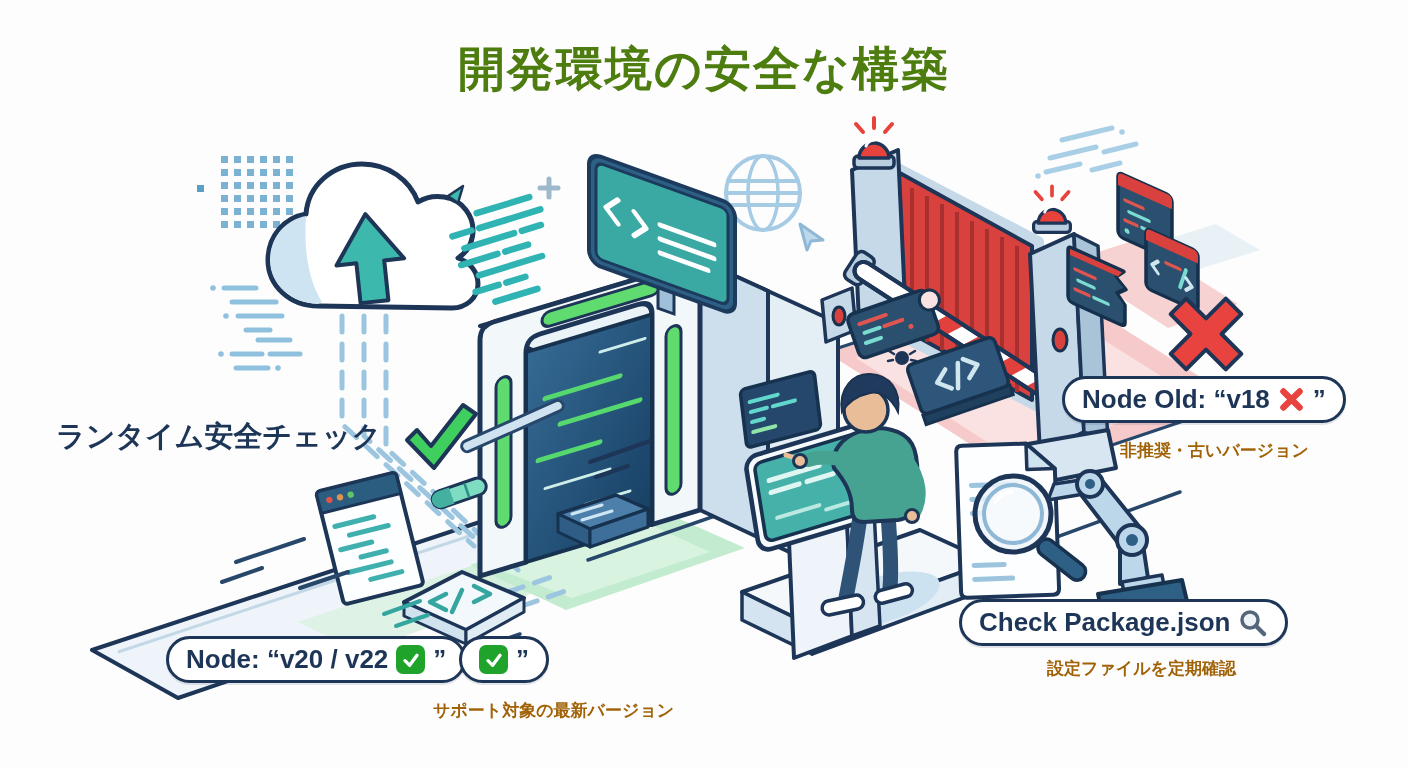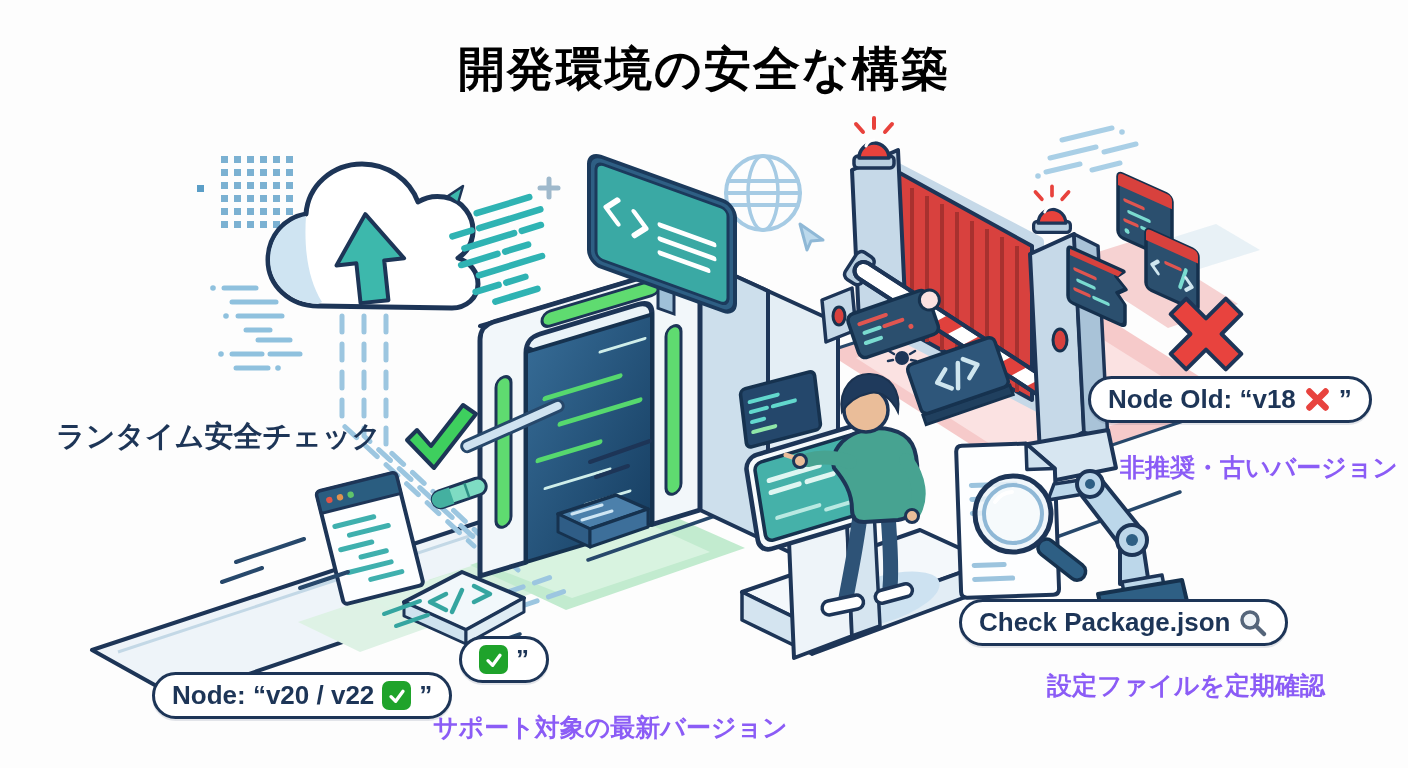--- a/index.html
+++ b/index.html
@@ -1,27 +1,27 @@
 <!DOCTYPE html>
 <html><head>
 <meta charset="utf-8">
 <style>
   html,body{margin:0;padding:0;background:#e9e9e9;}
   .stage{position:relative;width:1408px;height:768px;background:#fdfdfd;overflow:hidden;
          font-family:"Liberation Sans","DejaVu Sans",sans-serif;color:#1d3557;}
   .stage svg.scene{position:absolute;left:0;top:0;}
   h1.title{position:absolute;left:0;right:0;top:38px;margin:0;text-align:center;
-           font-size:47px;font-weight:800;letter-spacing:2px;color:#000000;}
+           font-size:47px;font-weight:800;letter-spacing:2px;color:#4d7c0f;}
   .side-label{position:absolute;left:56px;top:400px;display:flex;align-items:center;gap:16px;
               font-size:29px;font-weight:800;color:#1d3557;white-space:nowrap;}
   .pill{position:absolute;display:flex;align-items:center;gap:8px;background:#ffffff;
         border:3.5px solid #1d3557;border-radius:26px;padding:5px 17px;
         font-size:26px;font-weight:800;color:#1d3557;white-space:nowrap;
         box-shadow:0 2px 0 rgba(29,53,87,.12);}
-  .caption{position:absolute;font-size:25px;font-weight:800;color:#8b5cf6;white-space:nowrap;margin-top:12px;}
+  .caption{position:absolute;font-size:17px;font-weight:800;color:#a16207;white-space:nowrap;}
   .emoji-check{width:29px;height:29px;border-radius:7px;background:#1fa32b;
                display:inline-flex;align-items:center;justify-content:center;flex:none;}
   .icon-x,.icon-mag{display:inline-flex;flex:none;}
   .ln{fill:none;stroke-linecap:round;stroke-linejoin:round;}
 </style>
 </head>
 <body>
 
 <div class="stage">
 
@@ -446,42 +446,42 @@
 
 <h1 class="title">開発環境の安全な構築</h1>
 
 <div class="side-label">
   <span>ランタイム安全チェック</span>
   <svg width="84" height="74" viewBox="0 0 84 74">
     <path d="M10,40 L20,30 L34,46 L66,5 L79,14 L37,68 Z" fill="#3ecf5e" stroke="#1d3557" stroke-width="4" stroke-linejoin="round"></path>
   </svg>
 </div>
 
-<div class="pill" style="left:152px;top:636px;margin-top:36px;">
+<div class="pill" style="left:166px;top:636px;">
   <span>Node: “v20 / v22</span>
   <span class="emoji-check">
     <svg width="20" height="20" viewBox="0 0 30 30">
           <path d="M6,16 L13,23 L24,8" fill="none" stroke="#ffffff" stroke-width="5" stroke-linecap="round" stroke-linejoin="round"></path>
         </svg>
   </span>
   <span>”</span>
 </div>
 
 <div class="pill" style="left:459px;top:636px;">
   <span class="emoji-check">
     <svg width="20" height="20" viewBox="0 0 30 30">
           <path d="M6,16 L13,23 L24,8" fill="none" stroke="#ffffff" stroke-width="5" stroke-linecap="round" stroke-linejoin="round"></path>
         </svg>
   </span>
   <span>”</span>
 </div>
 
 <div class="caption" style="left:433px;top:699px;">サポート対象の最新バージョン</div>
 
-<div class="pill" style="left:1088px;top:376px;">
+<div class="pill" style="left:1062px;top:376px;">
   <span>Node Old: “v18</span>
   <span class="icon-x">
     <svg width="27" height="27" viewBox="0 0 30 30">
           <path d="M6,6 L24,24 M24,6 L6,24" stroke="#e8433e" stroke-width="7" stroke-linecap="round"></path>
         </svg>
   </span>
   <span>”</span>
 </div>
 
 <div class="caption" style="left:1120px;top:439px;">非推奨・古いバージョン</div>

